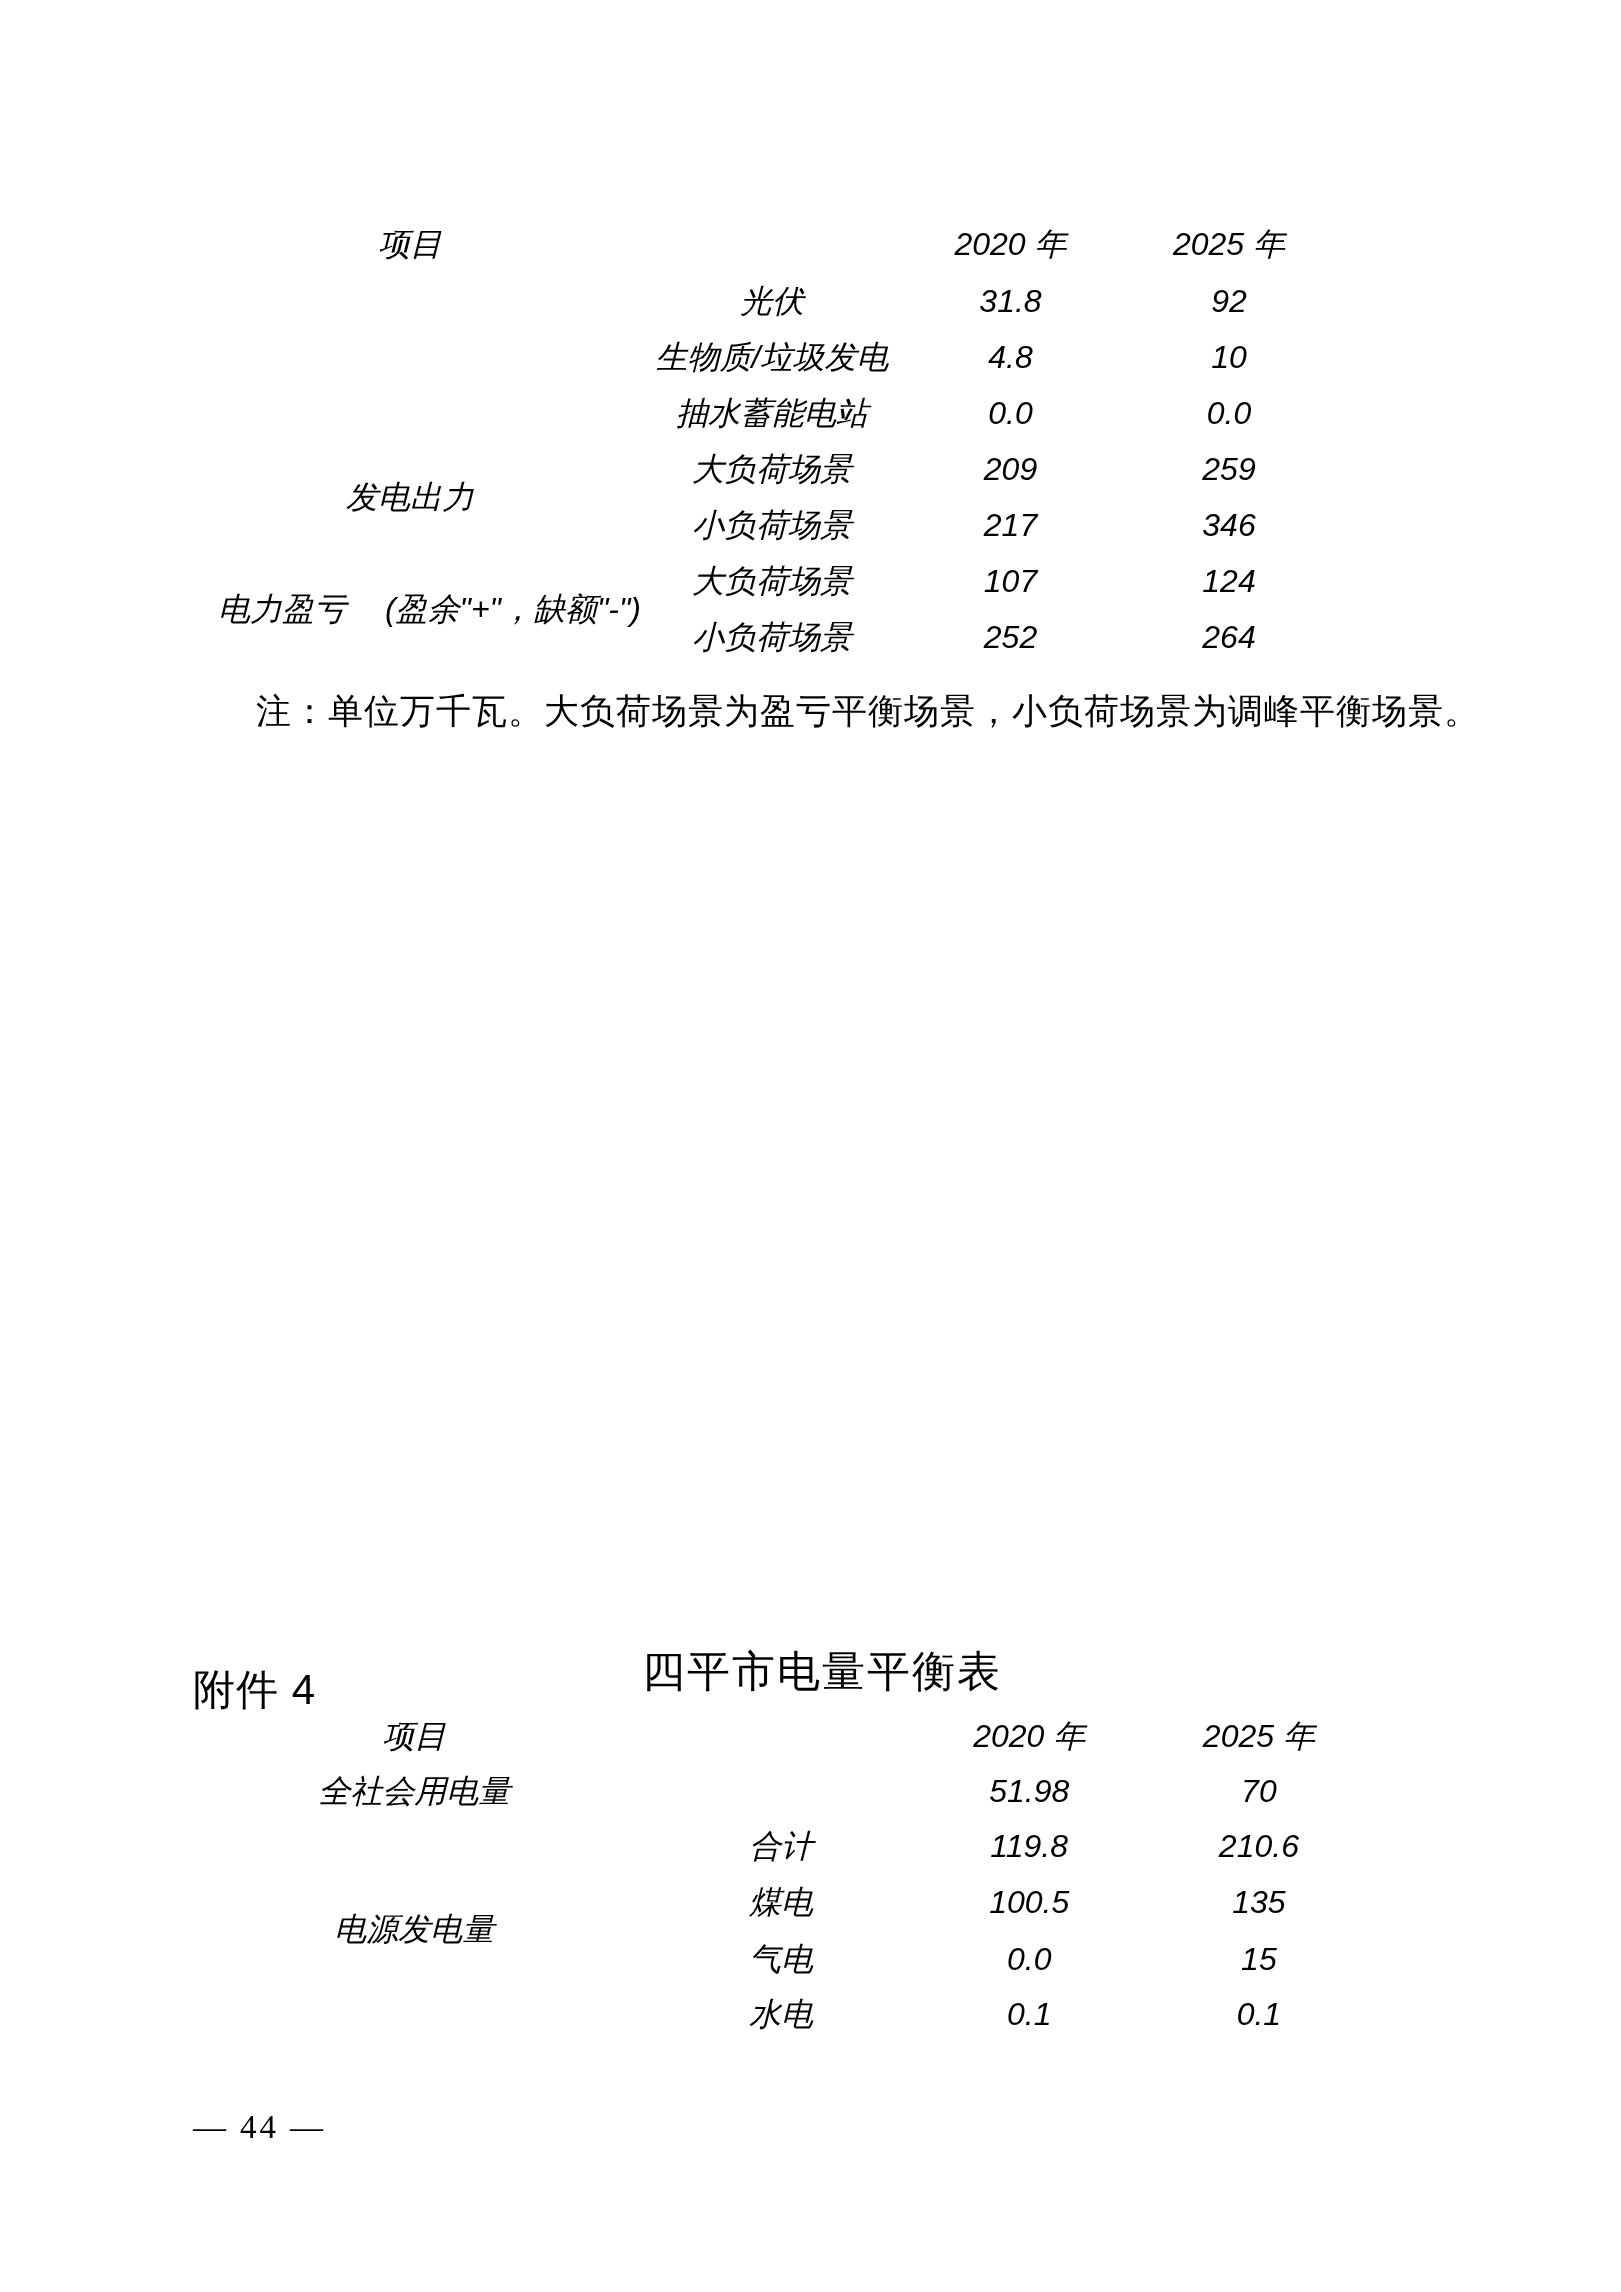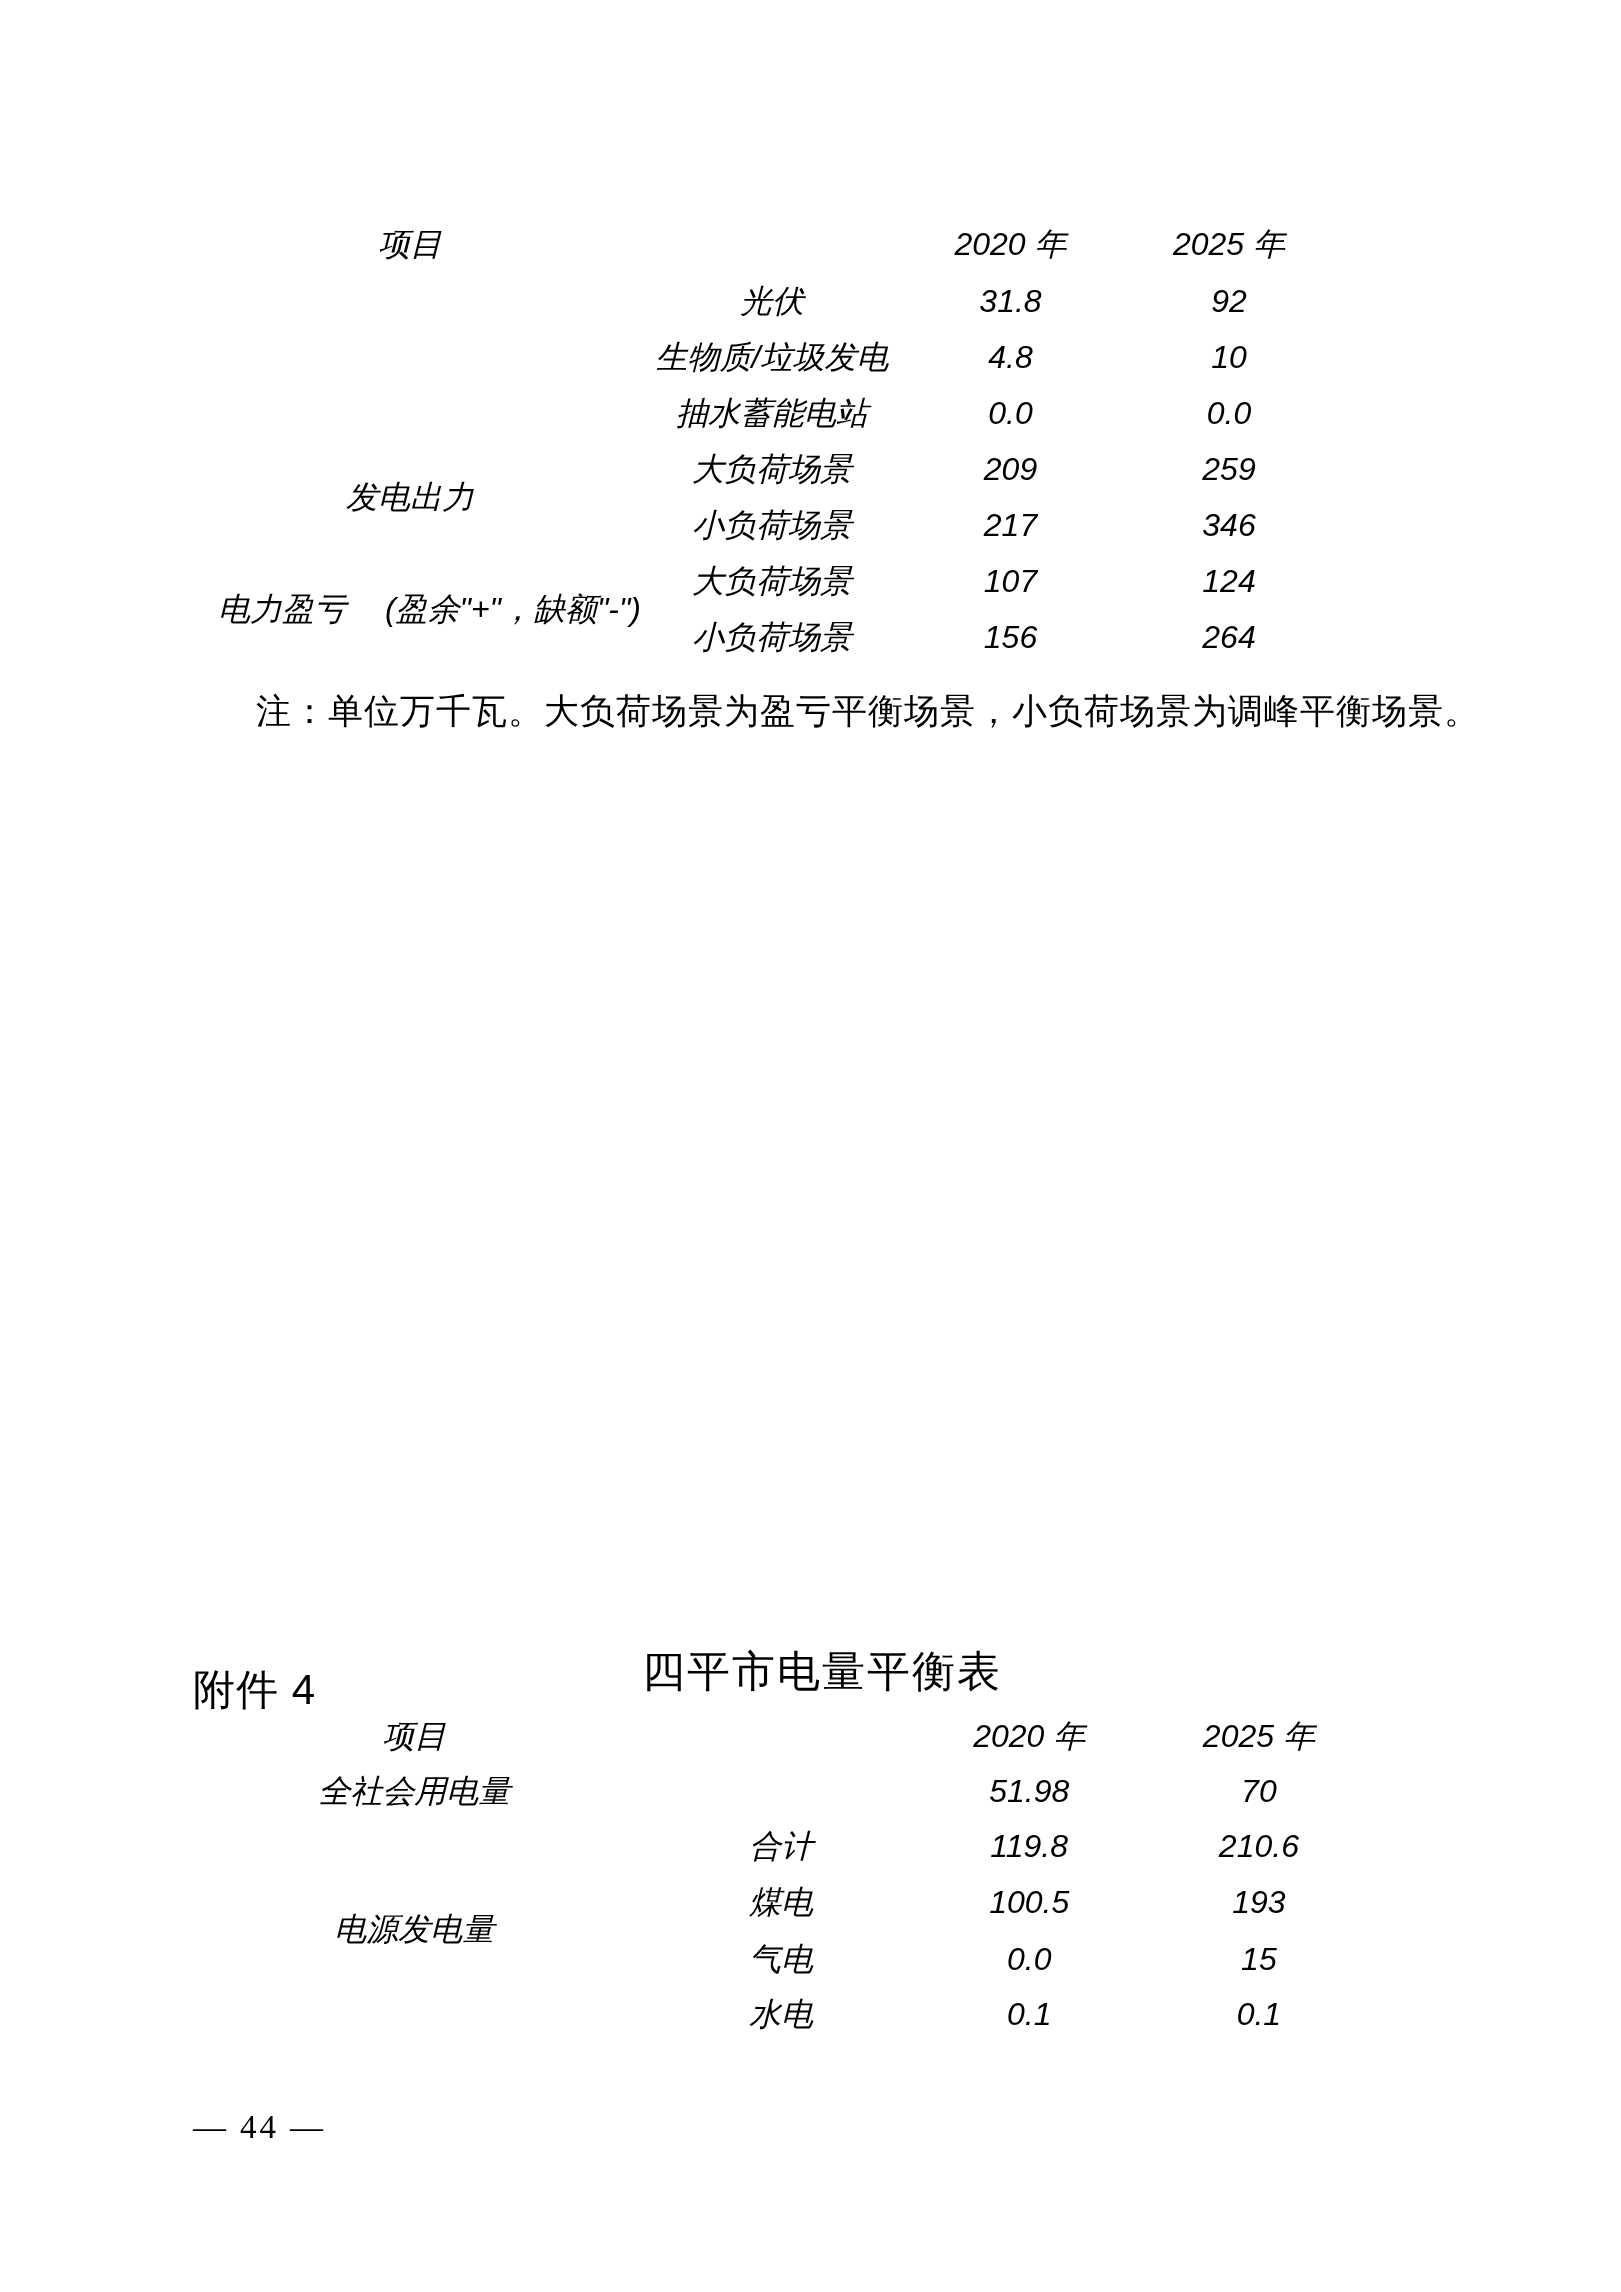--- a/index.html
+++ b/index.html
@@ -111,21 +111,21 @@
           <div>电力盈亏</div>
           <div>(盈余"+"，缺额"-")</div>
         </div>
       </td>
       <td class="br2 bb1">大负荷场景</td>
       <td class="br2 bb1">107</td>
       <td class="br3 bb1">124</td>
     </tr>
     <tr style="height:56px">
       <td class="br2 bb3">小负荷场景</td>
-      <td class="br2 bb3">156</td>
+      <td class="br2 bb3">252</td>
       <td class="br3 bb3">264</td>
     </tr>
   </tbody>
     </table>
 
   <div class="note">注：单位万千瓦。大负荷场景为盈亏平衡场景，小负荷场景为调峰平衡场景。</div>
 
   <div class="attachment">附件 4</div>
 
   <div class="doc-title">四平市电量平衡表</div>
@@ -152,21 +152,21 @@
     </tr>
     <tr style="height:56px">
       <td class="bl3 br2 bb0" rowspan="4">电源发电量</td>
       <td class="br2 bb1">合计</td>
       <td class="br2 bb1">119.8</td>
       <td class="br3 bb1">210.6</td>
     </tr>
     <tr style="height:57px">
       <td class="br2 bb3">煤电</td>
       <td class="br2 bb3">100.5</td>
-      <td class="br3 bb3">193</td>
+      <td class="br3 bb3">135</td>
     </tr>
     <tr style="height:56px">
       <td class="br2 bb1">气电</td>
       <td class="br2 bb1">0.0</td>
       <td class="br3 bb1">15</td>
     </tr>
     <tr style="height:54px">
       <td class="br2 bb0">水电</td>
       <td class="br2 bb0">0.1</td>
       <td class="br3 bb0">0.1</td>

